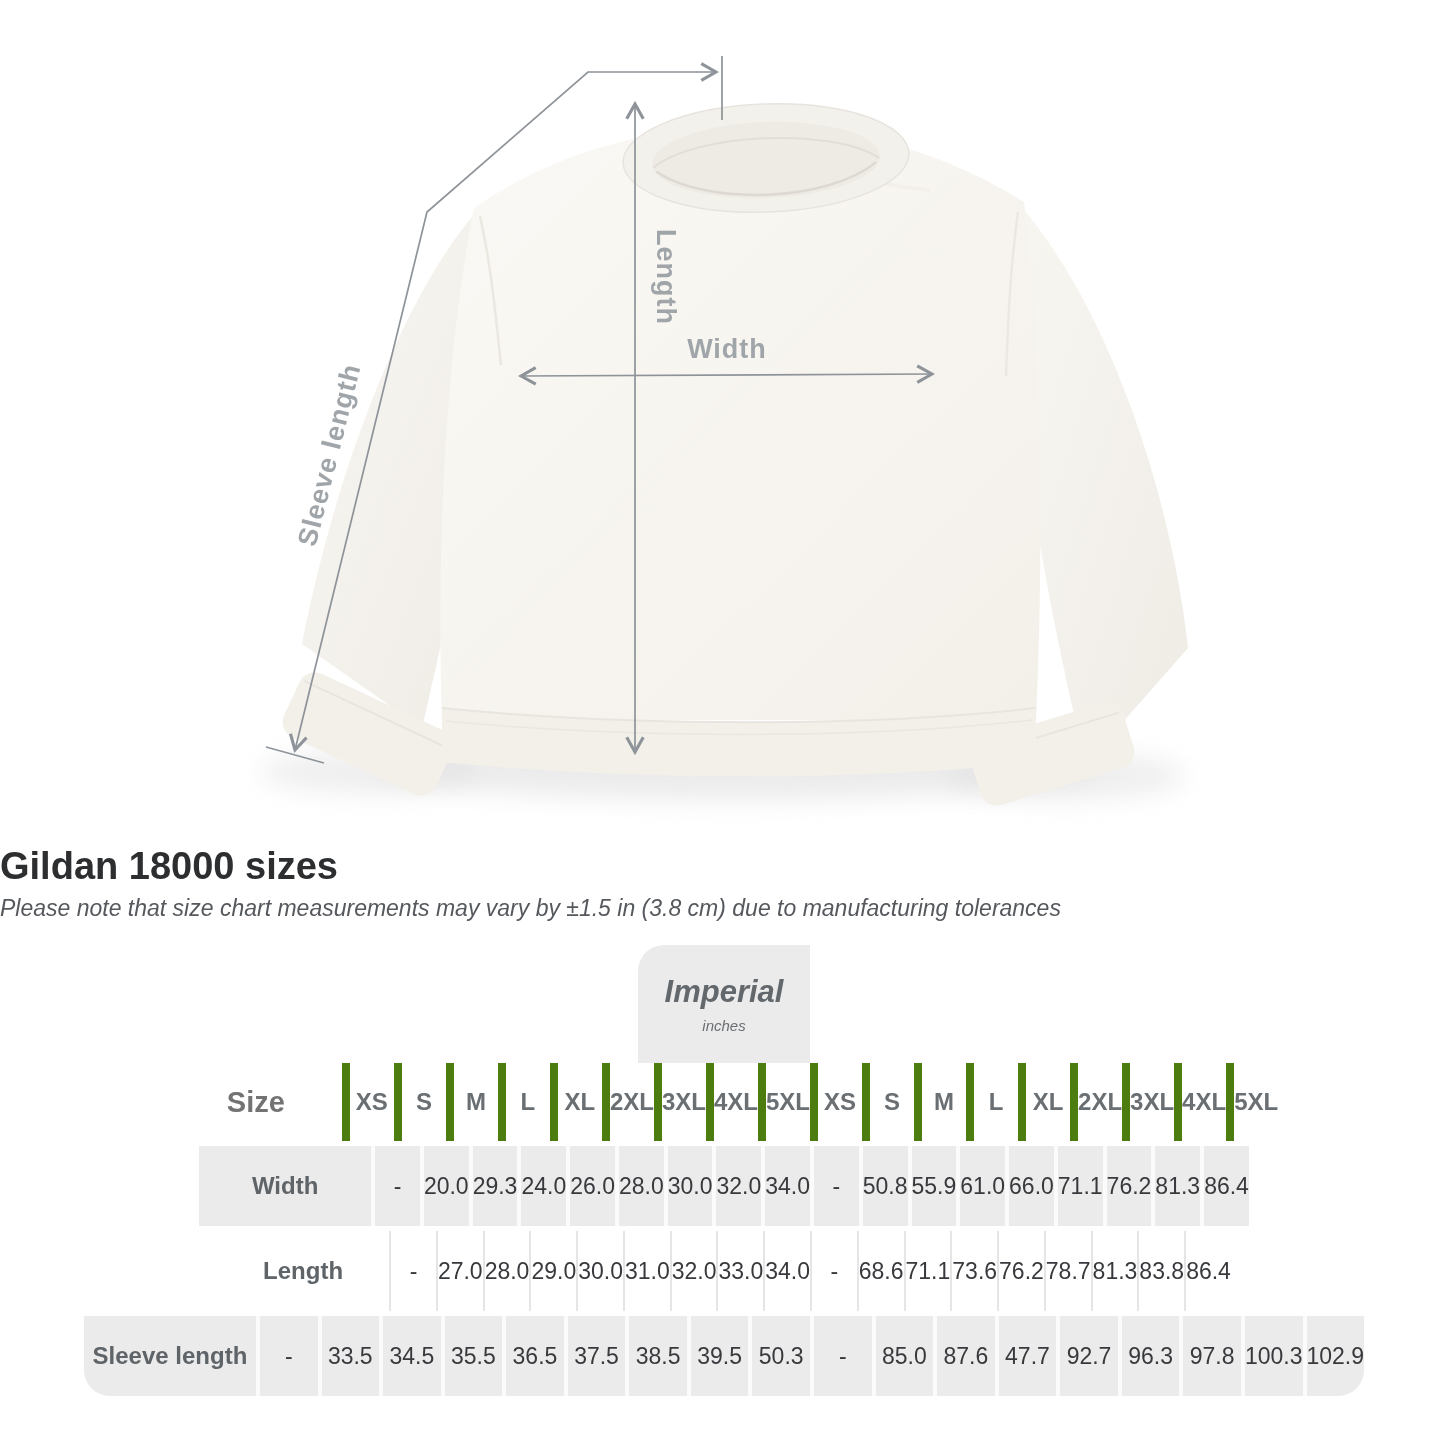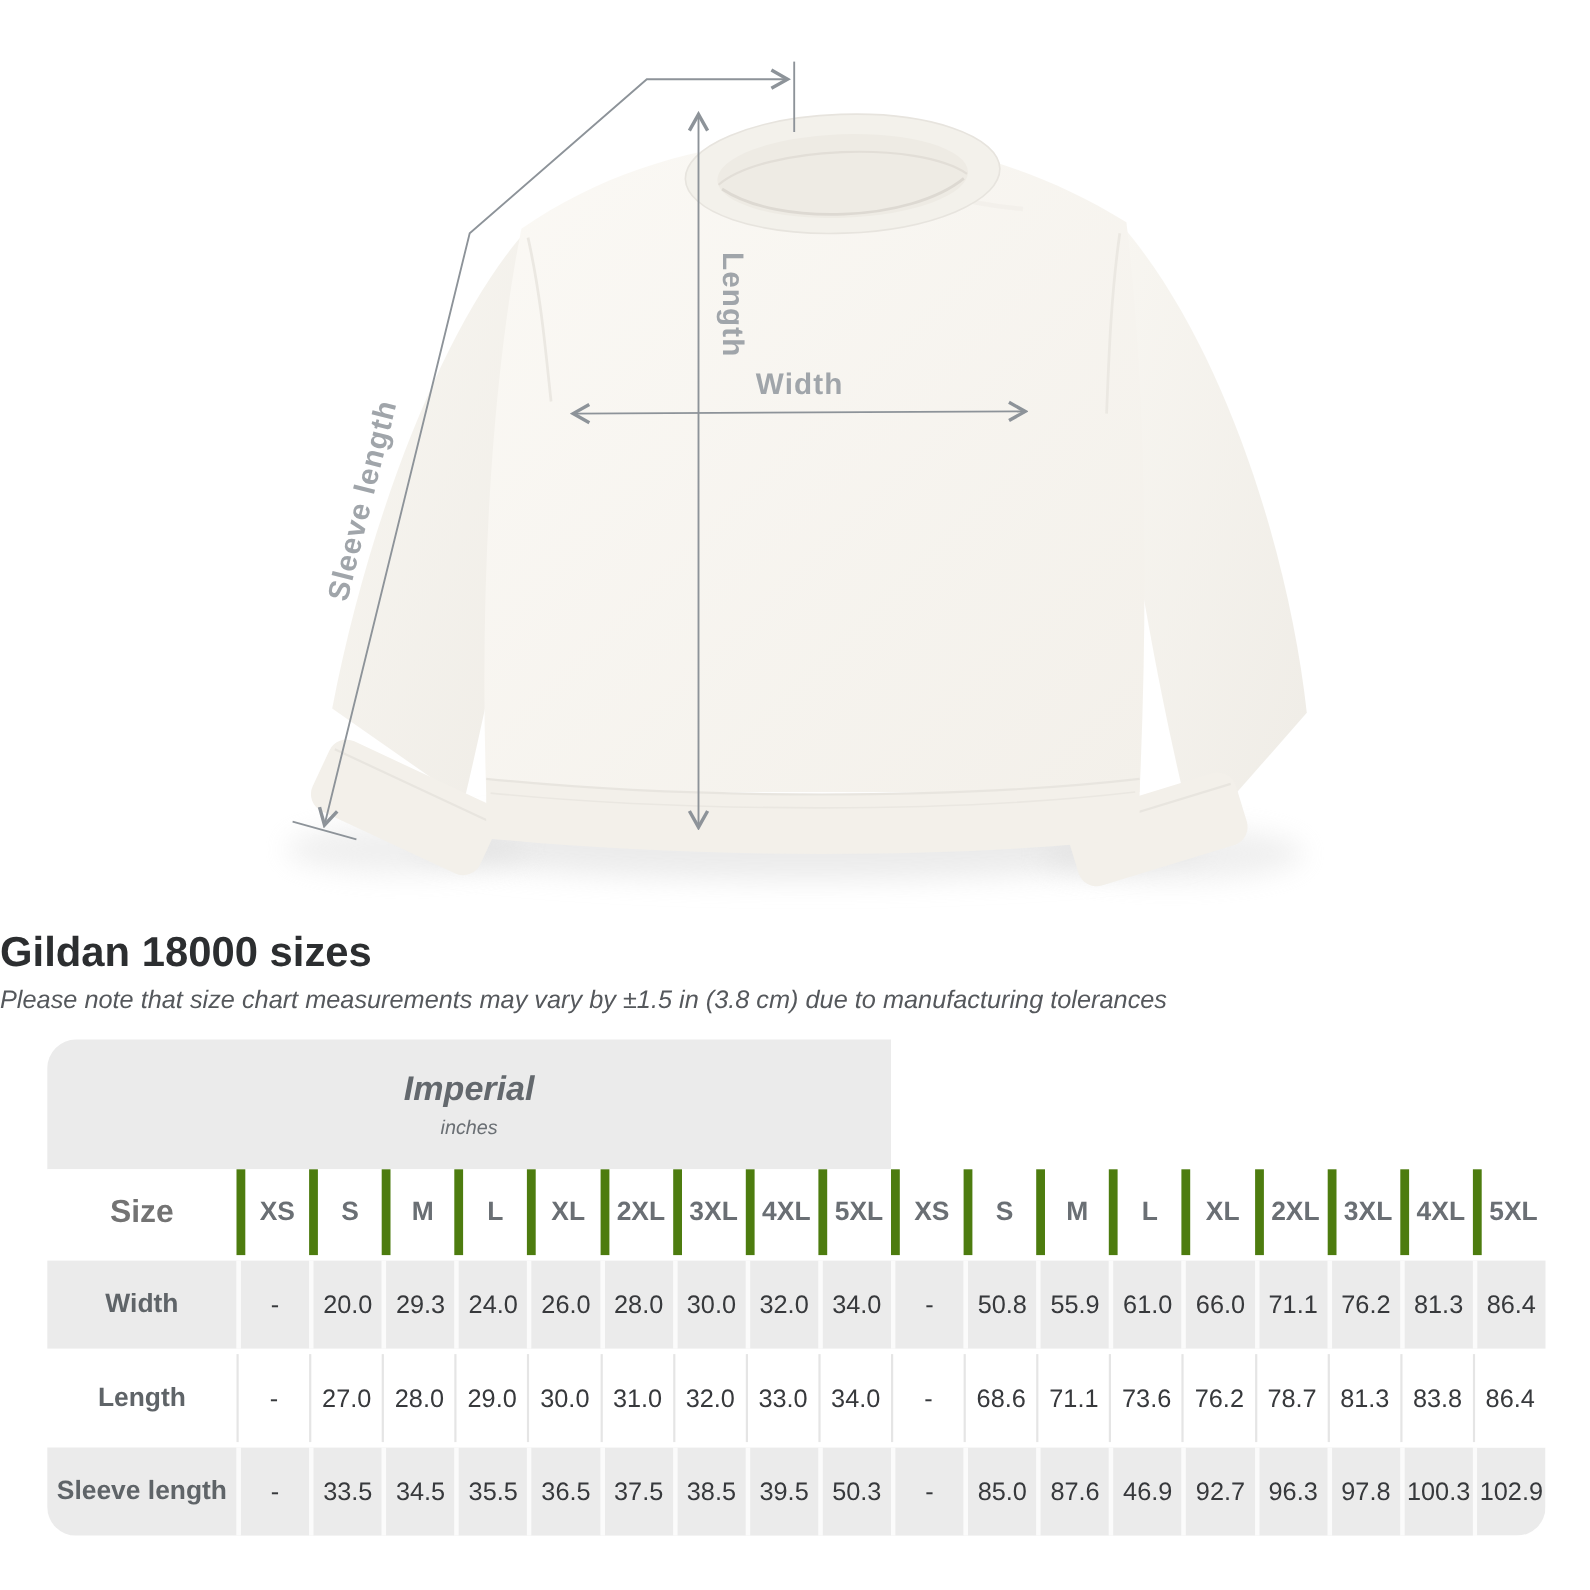--- a/index.html
+++ b/index.html
@@ -21,34 +21,34 @@
     position:absolute; left:0; top:845px; width:100%;
     text-align:left; font-size:38px; font-weight:bold; color:#2c2e30;
   }
   .page-subtitle {
     position:absolute; left:0; top:895px; width:100%;
     text-align:left; font-size:23px; font-style:italic; color:#55585c;
   }
   
   .size-table {
     position:absolute; left:43px; top:945px; width:1362px;
-    display:flex; flex-direction:column; background:#ffffff;
+    display:flex; flex-direction:column; background:#ffffff;align-items:center;
   }
   .band-row, .trow {
     display:grid; grid-template-columns:172px repeat(18, 1fr);
   }
   .band-row { height:118px; }
   .band {
     background:#ebebeb; display:flex; flex-direction:column;
     align-items:center; justify-content:center; gap:7px;
   }
   .band.left  { grid-column:1 / span 10; border-top-left-radius:26px; }
   .band.right { grid-column:11 / span 9; border-top-right-radius:26px; }
   .gname { font-size:31px; font-weight:bold; font-style:italic; color:#63686d; }
-  .gunit { font-size:18px; font-style:italic; color:#6a6f74; }
+  .gunit { font-size:15px; font-style:italic; color:#6a6f74; }
   .trow.head { height:78px; margin-bottom:5px; }
   .trow.datarow { height:80px; margin-bottom:5px; }
   .trow.datarow:last-child { margin-bottom:0; }
   .cell {
     display:flex; align-items:center; justify-content:center;
     background:#ffffff;
   }
   .trow.head .cell { border-left:8px solid #4d7c0f; }
   .trow.head .cell:first-child { border-left:none; }
   .head-label { font-size:29px; font-weight:bold; color:#737373; }
@@ -228,21 +228,21 @@
         <div class="cell val-cell">34.5</div>
         <div class="cell val-cell">35.5</div>
         <div class="cell val-cell">36.5</div>
         <div class="cell val-cell">37.5</div>
         <div class="cell val-cell">38.5</div>
         <div class="cell val-cell">39.5</div>
         <div class="cell val-cell">50.3</div>
         <div class="cell val-cell">-</div>
         <div class="cell val-cell">85.0</div>
         <div class="cell val-cell">87.6</div>
-        <div class="cell val-cell">46.9</div>
+        <div class="cell val-cell">47.7</div>
         <div class="cell val-cell">92.7</div>
         <div class="cell val-cell">96.3</div>
         <div class="cell val-cell">97.8</div>
         <div class="cell val-cell">100.3</div>
         <div class="cell val-cell">102.9</div>
       </div>
   </div>
 
 </div>
 

